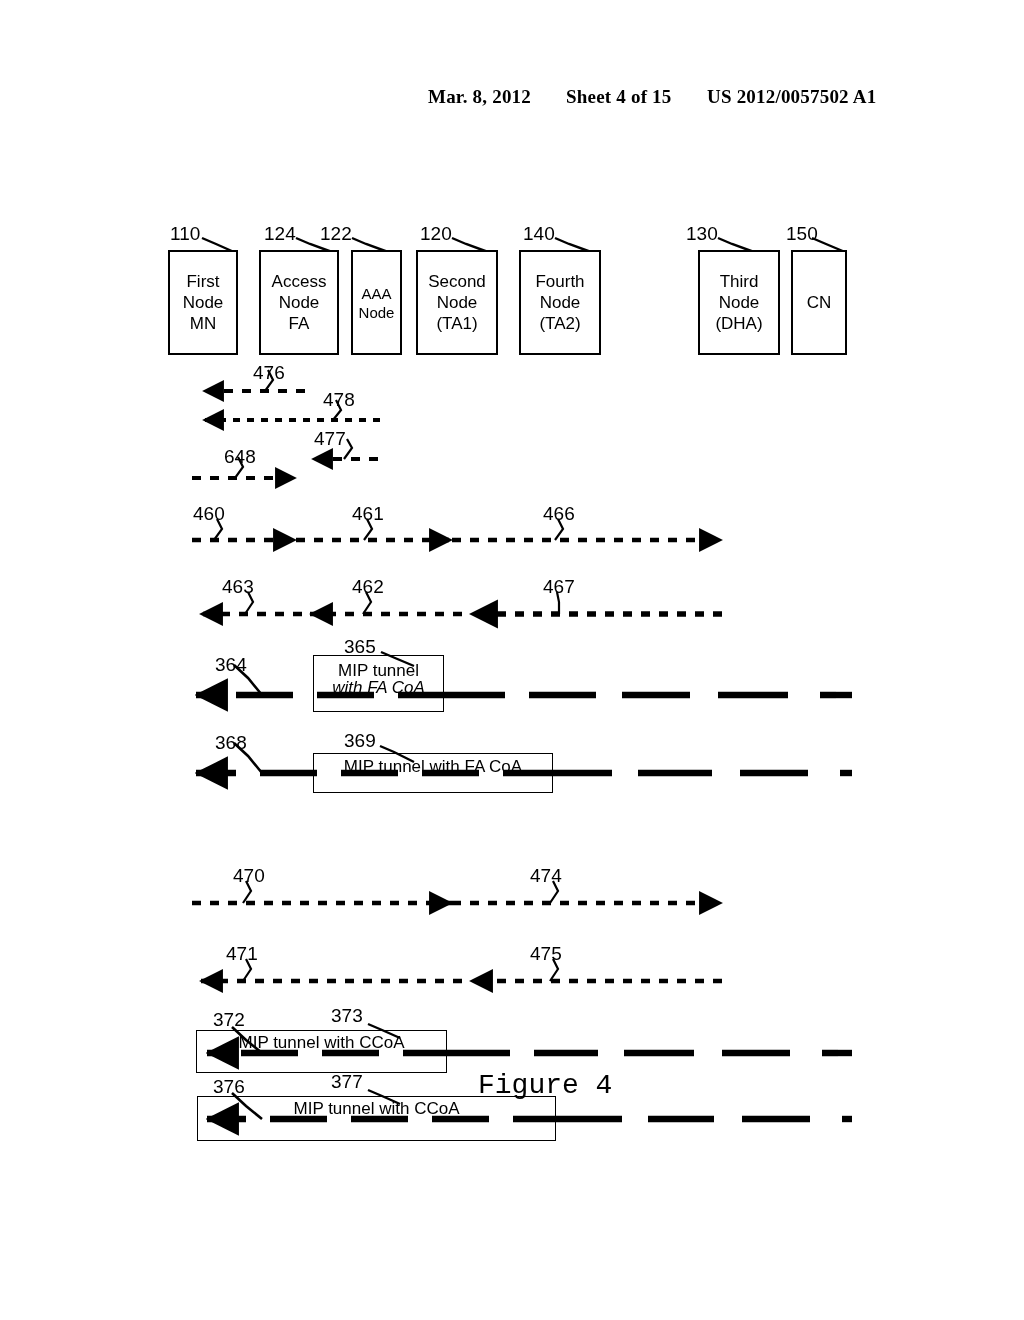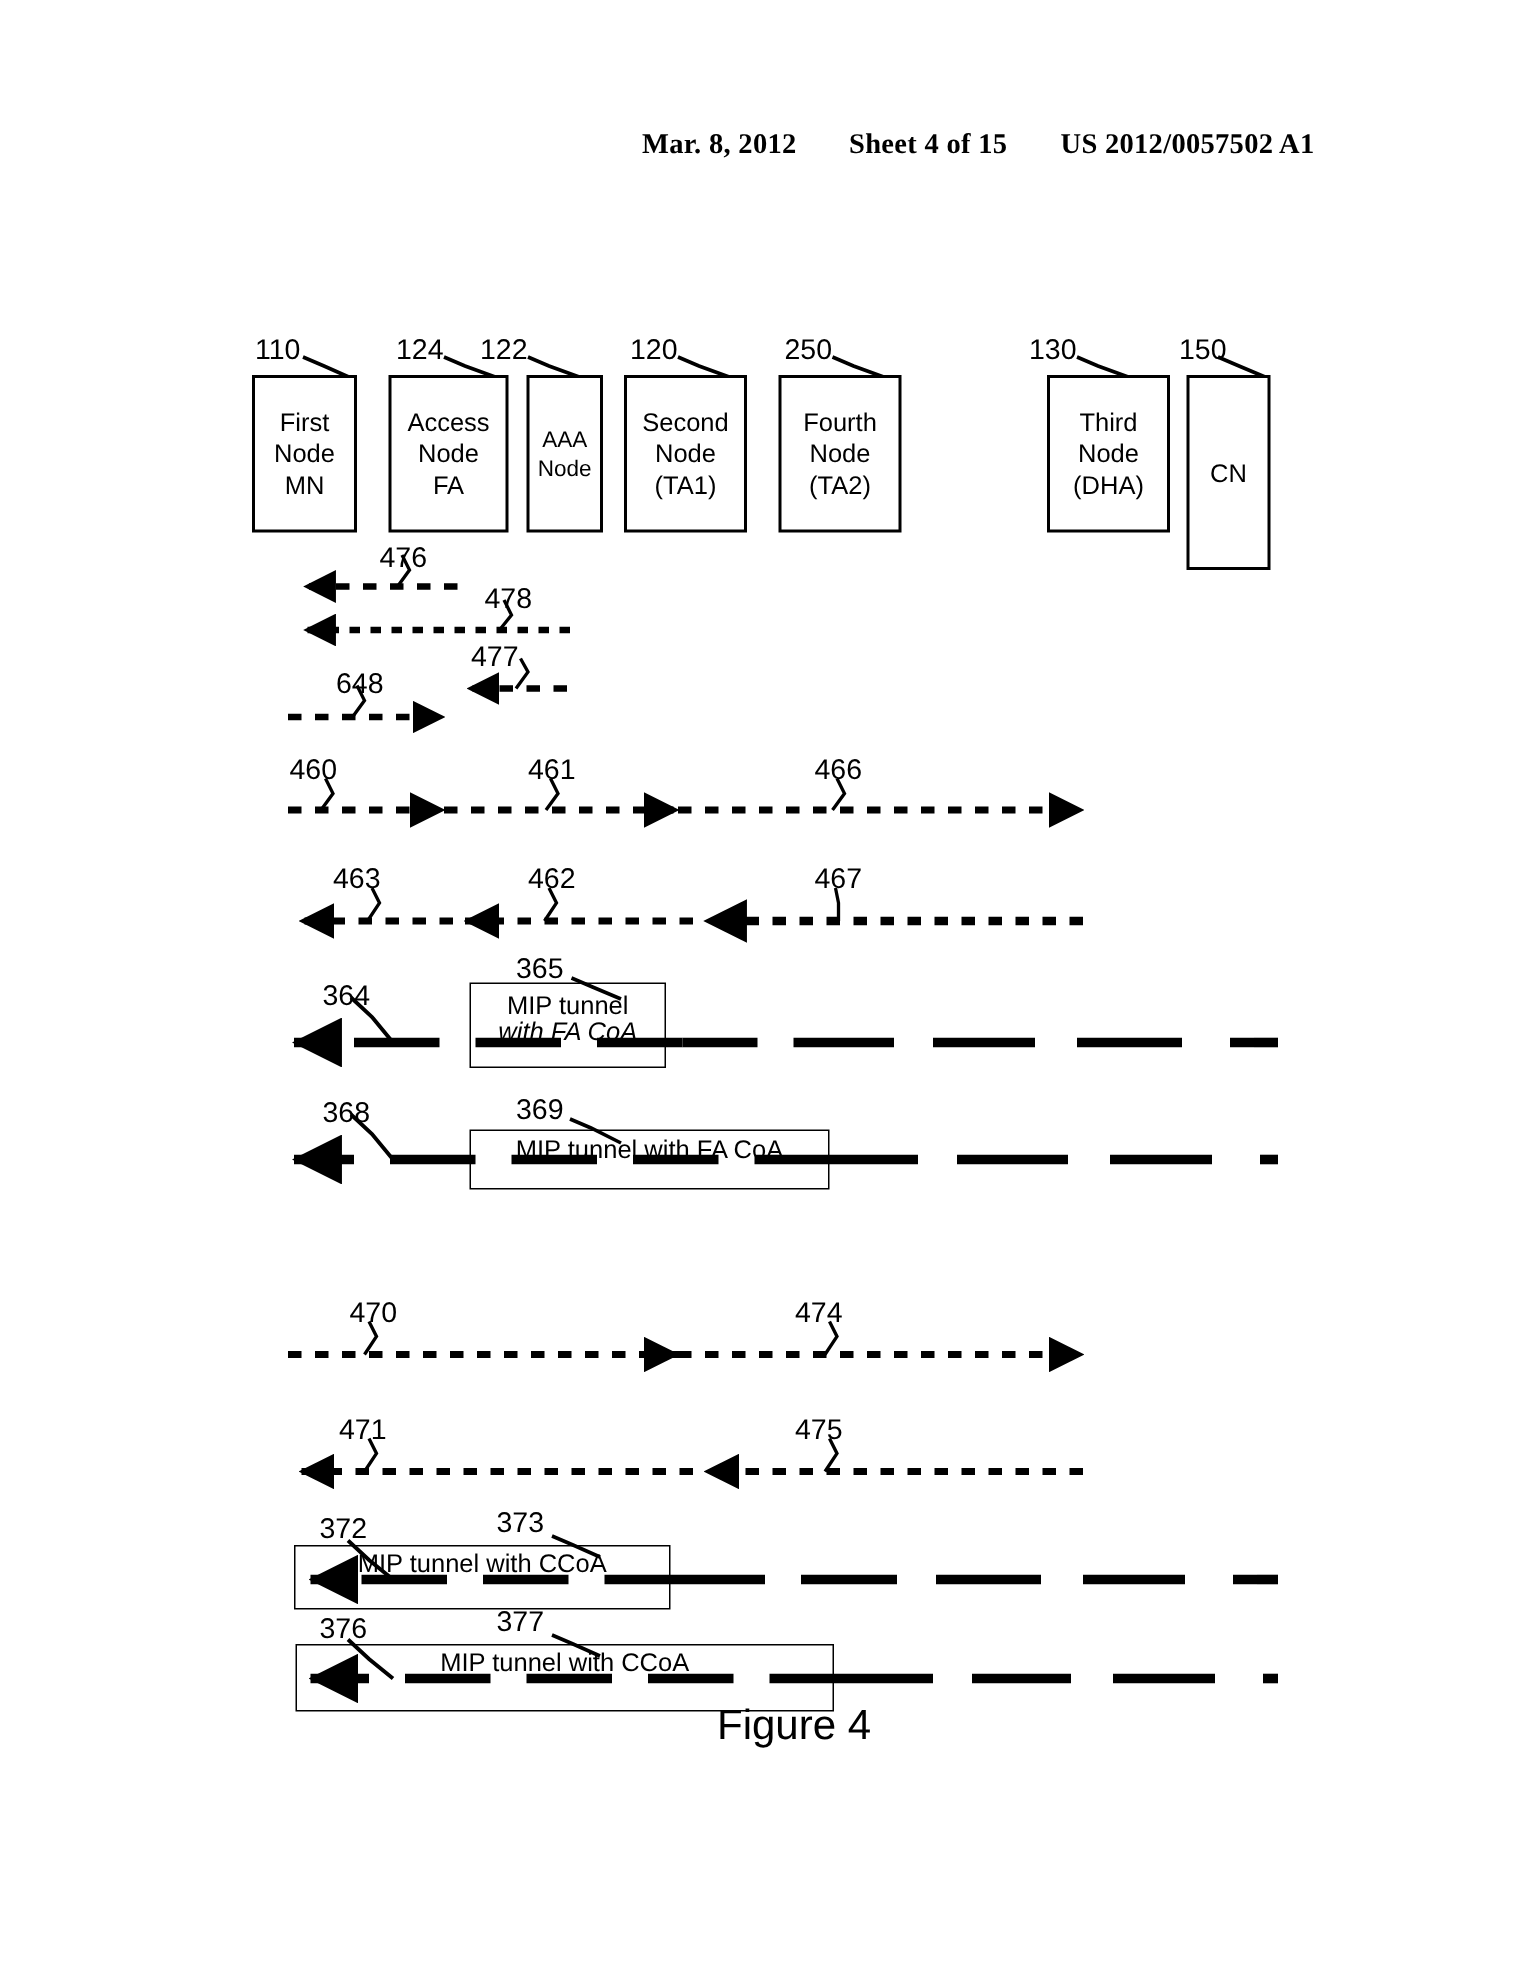--- a/index.html
+++ b/index.html
@@ -86,24 +86,24 @@
   .tunnel-box .tl {
     position: absolute;
     left: 0;
     width: 100%;
     white-space: nowrap;
   }
 
   
   .fig-caption {
     position: absolute;
-    font-family: Liberation Sans, sans-serif;
+    font-family: Liberation Mono, monospace;
     font-size: 28px;
     left: 478px;
-    top: 1134px;
+    top: 1070px;
     white-space: nowrap;
   }
 </style>
 </head>
 <body>
 
 <div class="pub-header">
   <span class="ph-date">Mar. 8, 2012</span>
   <span class="ph-sheet">Sheet 4 of 15</span>
   <span class="ph-num">US 2012/0057502 A1</span>
@@ -258,29 +258,29 @@
     <span class="nl">Node</span>
     <span class="nl">(TA2)</span>
   </div>
 
   <div class="node-box" style="left:674px; top:250px; width:82px; height:105px;margin-left:24px;">
     <span class="nl">Third</span>
     <span class="nl">Node</span>
     <span class="nl">(DHA)</span>
   </div>
 
-  <div class="node-box" style="left:791px; top:250px; width:56px; height:130px;">
+  <div class="node-box" style="left:791px; top:250px; width:56px; height:105px;">
     <span class="nl">CN</span>
   </div>
 
   <div class="ref" style="left:170px; top:224px;">110</div>
   <div class="ref" style="left:264px; top:224px;">124</div>
   <div class="ref" style="left:320px; top:224px;">122</div>
   <div class="ref" style="left:420px; top:224px;">120</div>
-  <div class="ref" style="left:523px; top:224px;">250</div>
+  <div class="ref" style="left:523px; top:224px;">140</div>
   <div class="ref" style="left:686px; top:224px;">130</div>
   <div class="ref" style="left:786px; top:224px;">150</div>
 
   <div class="ref" style="left:253px; top:363px;">476</div>
   <div class="ref" style="left:323px; top:390px;">478</div>
   <div class="ref" style="left:314px; top:429px;">477</div>
   <div class="ref" style="left:224px; top:447px;">648</div>
 
   <div class="ref" style="left:193px; top:504px;">460</div>
   <div class="ref" style="left:352px; top:504px;">461</div>

